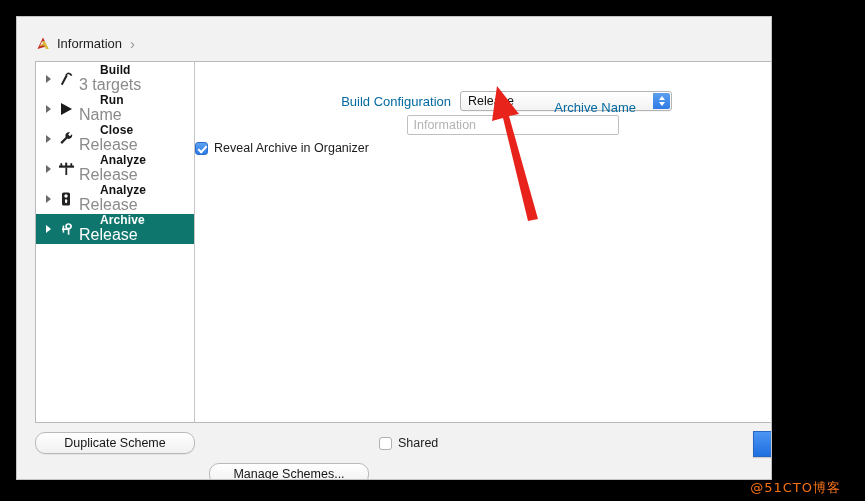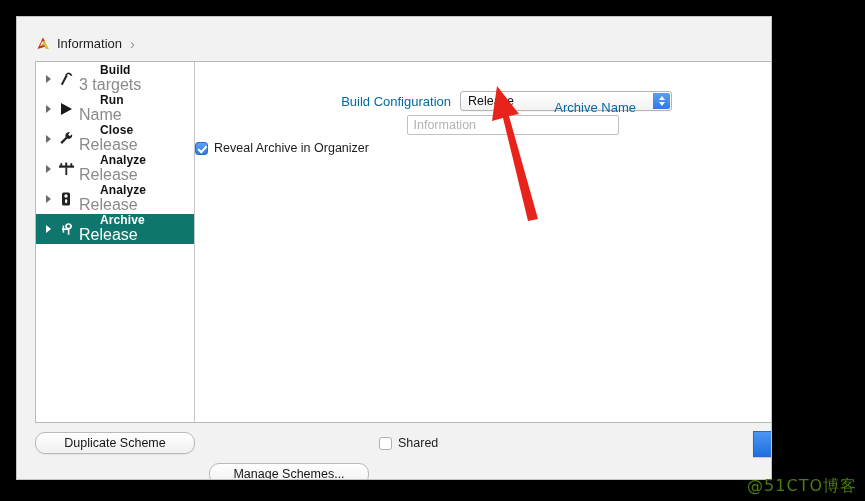--- a/index.html
+++ b/index.html
@@ -323,24 +323,24 @@
   #annotation-arrow {
     position: absolute;
     left: 0; top: 0;
     width: 865px; height: 501px;
     pointer-events: none;
   }
 
   
   #watermark {
     position: absolute;
-    right: 8px;
+    right: 24px;
     bottom: 4px;
-    font-size: 16px;
-    color: #4d7c0f;
+    font-size: 13px;
+    color: #f97316;
     letter-spacing: 1px;
     font-family: "DejaVu Sans", sans-serif;
     white-space: nowrap;
   }
 </style>
 </head>
 <body>
 
 <div id="screen">
 

